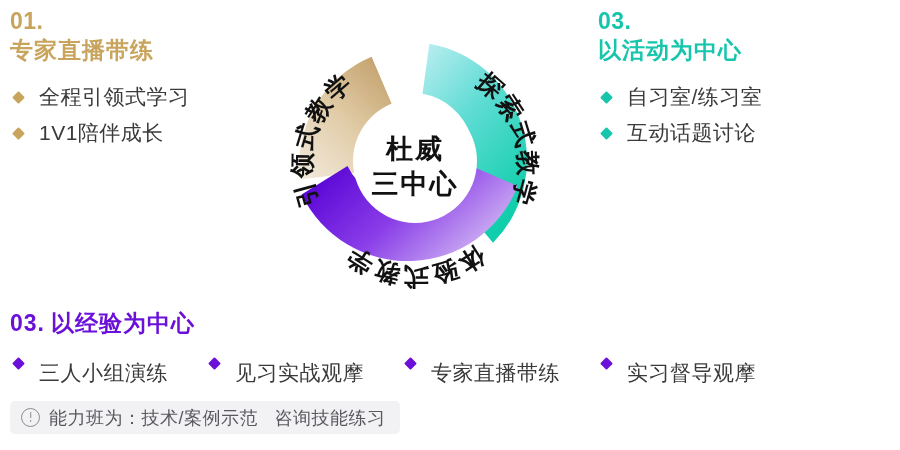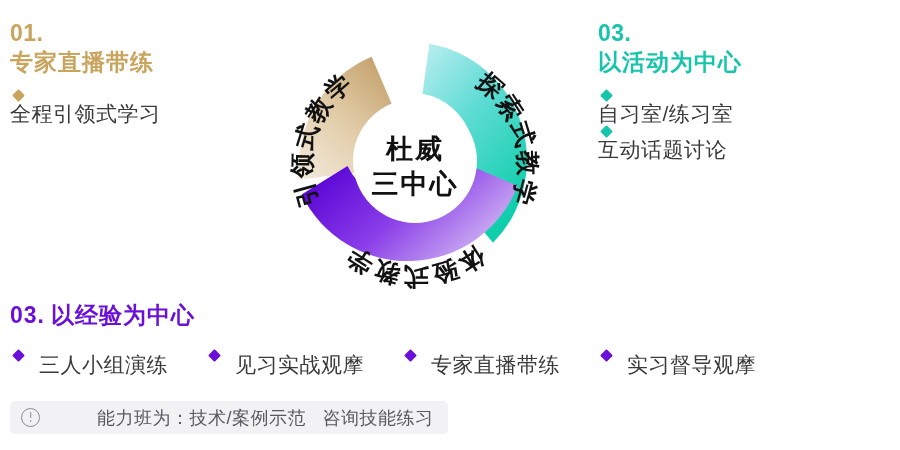--- a/index.html
+++ b/index.html
@@ -12,21 +12,21 @@
     height: 450px;
     position: relative;
     overflow: hidden;
     font-family: "Liberation Sans", "DejaVu Sans", sans-serif;
     color: #2b2b2b;
   }
 
   
   .col {
     position: absolute;
-    top: 20px;
+    top: 8px;
   }
   .col-left  { left: 10px;  width: 255px; }
   .col-right { left: 598px; width: 300px; }
 
   .num {
     font-size: 23px;
     font-weight: 700;
     letter-spacing: 0.5px;
     line-height: 1.15;
   }
@@ -39,22 +39,22 @@
   }
   .gold  { color: #c8a45d; }
   .teal  { color: #16c5ab; }
   .purple{ color: #6a10d8; }
 
   .bullets {
     margin-top: 14px;
   }
   .bullet-row {
     display: flex;
+    align-items: center;
     height: 36px;
-    flex-direction: column;
   }
   .dia {
     width: 9px;
     height: 9px;
     transform: rotate(45deg);
     flex: 0 0 auto;
     margin-right: 16px;
     margin-left: 4px;
     border-radius: 1px;
   }
@@ -91,21 +91,21 @@
     font-weight: 700;
     fill: #111111;
     letter-spacing: 2px;
     text-anchor: middle;
   }
 
   
   #sec3 {
     position: absolute;
     left: 10px;
-    top: 300px;
+    top: 308px;
     width: 880px;
   }
   #sec3-head {
     font-size: 23px;
     font-weight: 700;
     letter-spacing: 1px;
     color: #6a10d8;
   }
   #sec3-head .h-num { margin-right: 6px; }
 
@@ -126,21 +126,20 @@
     position: absolute;
     left: 10px;
     top: 401px;
     height: 33px;
     display: flex;
     align-items: center;
     background: #f2f2f4;
     border-radius: 5px;
     padding: 0 14px 0 11px;
     box-sizing: border-box;
-    gap: 48px;
   }
   #note-icon {
     width: 17px;
     height: 17px;
     border: 1.6px solid #8b8b92;
     border-radius: 50%;
     position: relative;
     flex: 0 0 auto;
     margin-right: 9px;
   }
@@ -175,20 +174,24 @@
 </head>
 <body>
 
 <div class="col col-left">
   <div class="num gold">01.</div>
   <div class="headline gold">专家直播带练</div>
   <div class="bullets">
     <div class="bullet-row">
       <span class="dia gold"></span>
       <span class="bullet-txt">全程引领式学习</span>
+    </div>
+    <div class="bullet-row">
+      <span class="dia gold"></span>
+      <span class="bullet-txt">1V1陪伴成长</span>
     </div>
   </div>
 </div>
 
 <div class="col col-right">
   <div class="num teal">03.</div>
   <div class="headline teal">以活动为中心</div>
   <div class="bullets">
     <div class="bullet-row">
       <span class="dia teal"></span>

